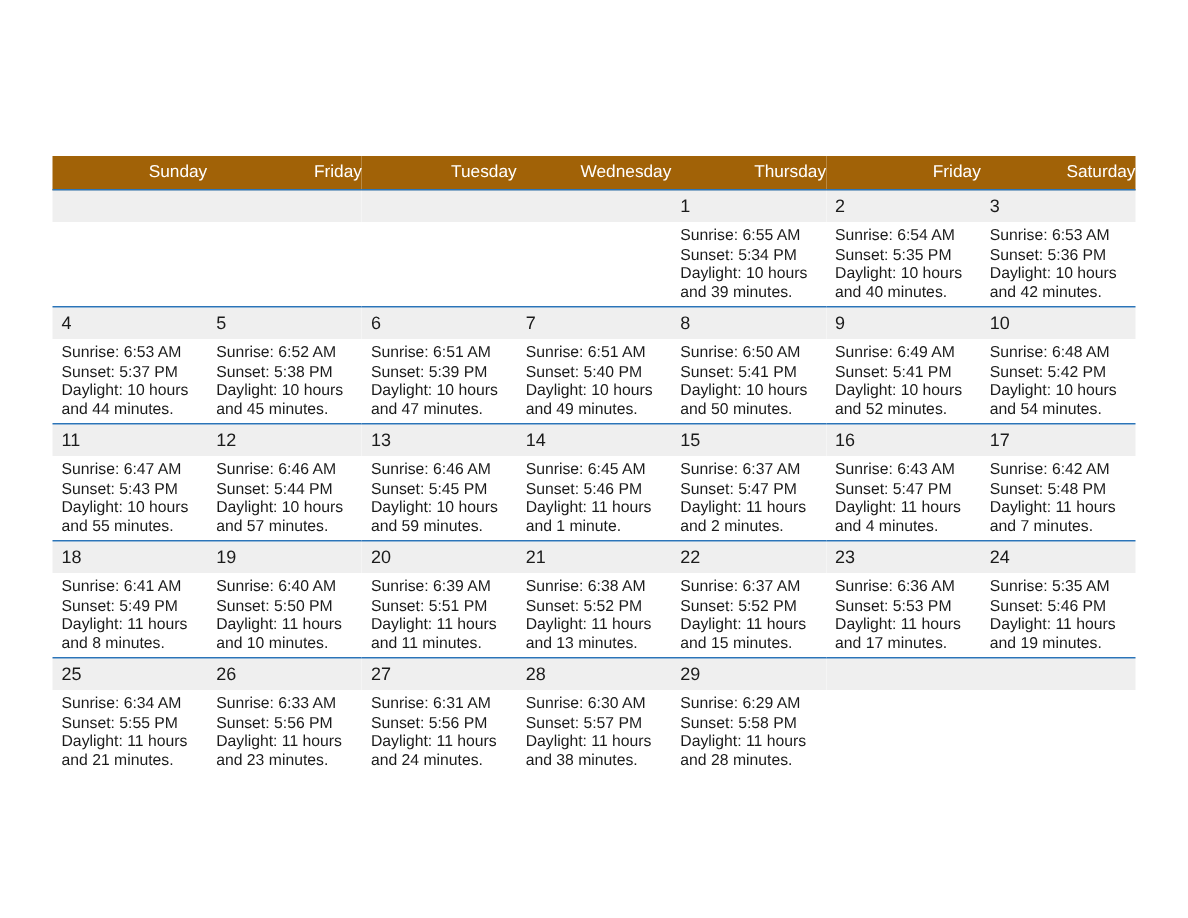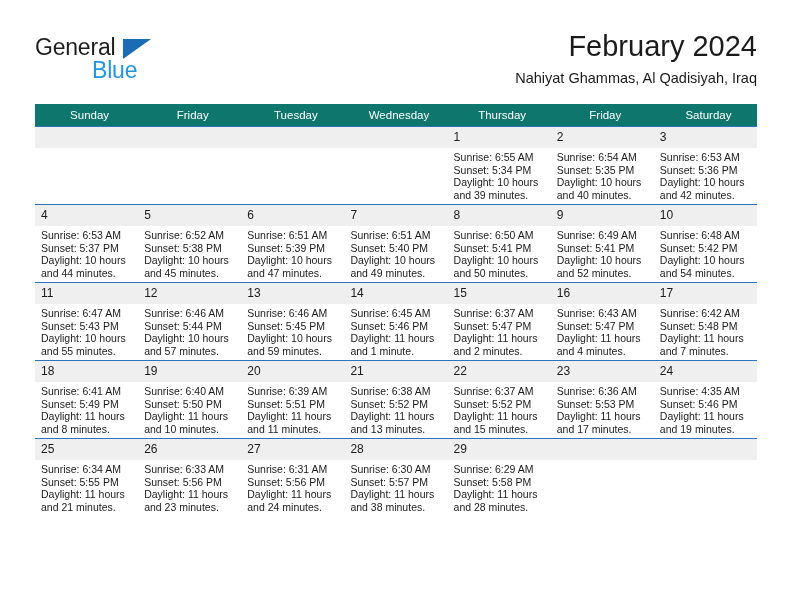--- a/index.html
+++ b/index.html
@@ -86,25 +86,25 @@
   
   .cal {
     position: absolute;
     left: 35px;
     top: 104px;
     width: 722px;
     border-collapse: collapse;
     table-layout: fixed;
   }
   .cal th {
-    background: #0f766e;
+    background: #a16207;
     color: #ffffff;
     font-size: 11.5px;
     font-weight: normal;
-    text-align: center;
+    text-align: right;
     padding: 5px 0 5px 6px;
     height: 12px;
     border: none;
   }
   .cal td {
     vertical-align: top;
     padding: 0;
     border-top: 1px solid #2b74b8;
     height: 77px;
     width: 103.1px;
@@ -132,34 +132,20 @@
   }
   .details div {
     white-space: nowrap;
   }
 </style>
 </head>
 <body>
 
 <div class="page">
 
-  <div class="header">
-
-    <div class="brand">
-      <span class="brand-general">General</span>
-      <span class="brand-tri"></span>
-      <span class="brand-blue">Blue</span>
-    </div>
-
-    <div class="title-block">
-      <div class="cal-title">February 2024</div>
-      <div class="cal-subtitle">Nahiyat Ghammas, Al Qadisiyah, Iraq</div>
-    </div>
-
-  </div>
 
   <table class="cal">
     <thead>
       <tr>
         <th>Sunday</th>
         <th>Friday</th>
         <th>Tuesday</th>
         <th>Wednesday</th>
         <th>Thursday</th>
         <th>Friday</th>
@@ -413,21 +399,21 @@
             <div class="details">
               <div>Sunrise: 6:36 AM</div>
               <div>Sunset: 5:53 PM</div>
               <div>Daylight: 11 hours</div>
               <div>and 17 minutes.</div>
             </div>
           </td>
           <td>
             <div class="daynum">24</div>
             <div class="details">
-              <div>Sunrise: 4:35 AM</div>
+              <div>Sunrise: 5:35 AM</div>
               <div>Sunset: 5:46 PM</div>
               <div>Daylight: 11 hours</div>
               <div>and 19 minutes.</div>
             </div>
           </td>
         </tr>
         <tr class="week">
           <td>
             <div class="daynum">25</div>
             <div class="details">

